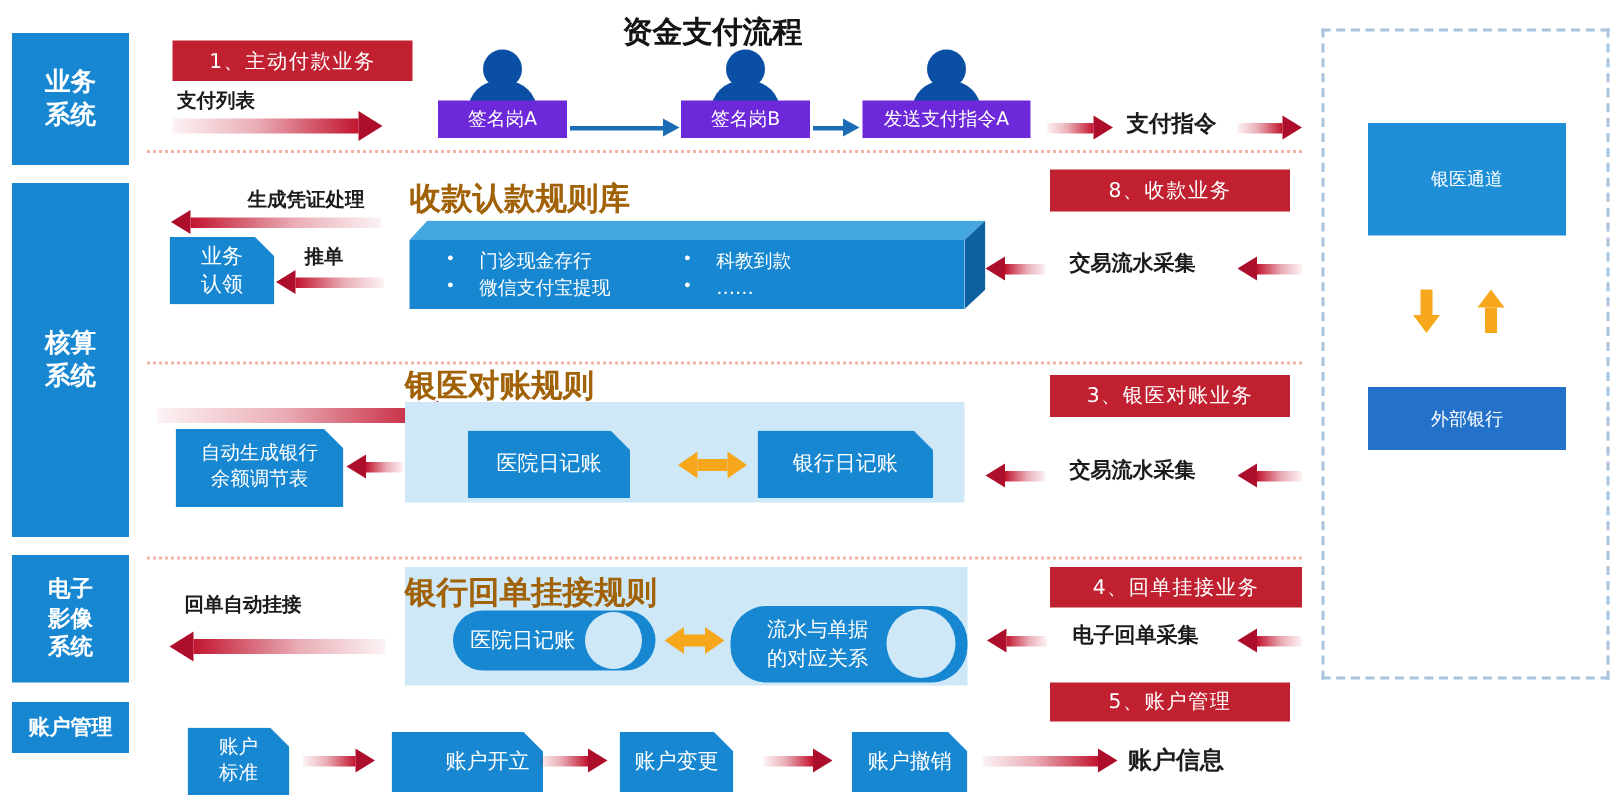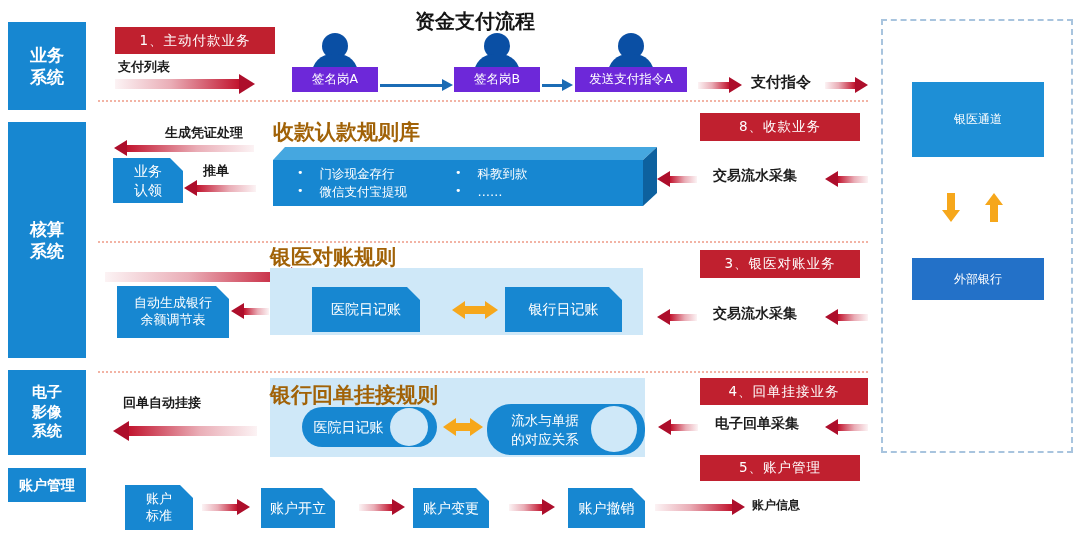--- a/index.html
+++ b/index.html
@@ -269,30 +269,30 @@
     </div>
 
   <div class="abs banner" style="left:700px;top:455px;width:160px;height:26px;">5、账户管理</div>
 
   <div class="abs clipbox" style="left:125px;top:485px;width:68px;height:45px;font-size:13px;">账户
 标准</div>
   <div class="abs arr" style="left:202px;top:499px;width:48px;">
       <i class="sh shR"></i>
       <i class="hdR"></i>
     </div>
-  <div class="abs clipbox" style="left:261px;top:488px;width:74px;height:40px;">账户开立</div>
+  <div class="abs clipbox" style="left:261px;top:488px;width:74px;height:40px;padding-left:27px;">账户开立</div>
   <div class="abs arr" style="left:359px;top:499px;width:46px;">
       <i class="sh shR"></i>
       <i class="hdR"></i>
     </div>
   <div class="abs clipbox" style="left:413px;top:488px;width:76px;height:40px;">账户变更</div>
   <div class="abs arr" style="left:509px;top:499px;width:46px;">
       <i class="sh shR"></i>
       <i class="hdR"></i>
     </div>
   <div class="abs clipbox" style="left:568px;top:488px;width:77px;height:40px;">账户撤销</div>
   <div class="abs arr" style="left:655px;top:499px;width:90px;">
       <i class="sh shR"></i>
       <i class="hdR"></i>
     </div>
-  <div class="abs lbl" style="left:752px;top:497px;font-size:12px;">账户信息</div>
+  <div class="abs lbl" style="left:752px;top:497px;font-size:16px;">账户信息</div>
 
 </div>
 
 </body></html>

